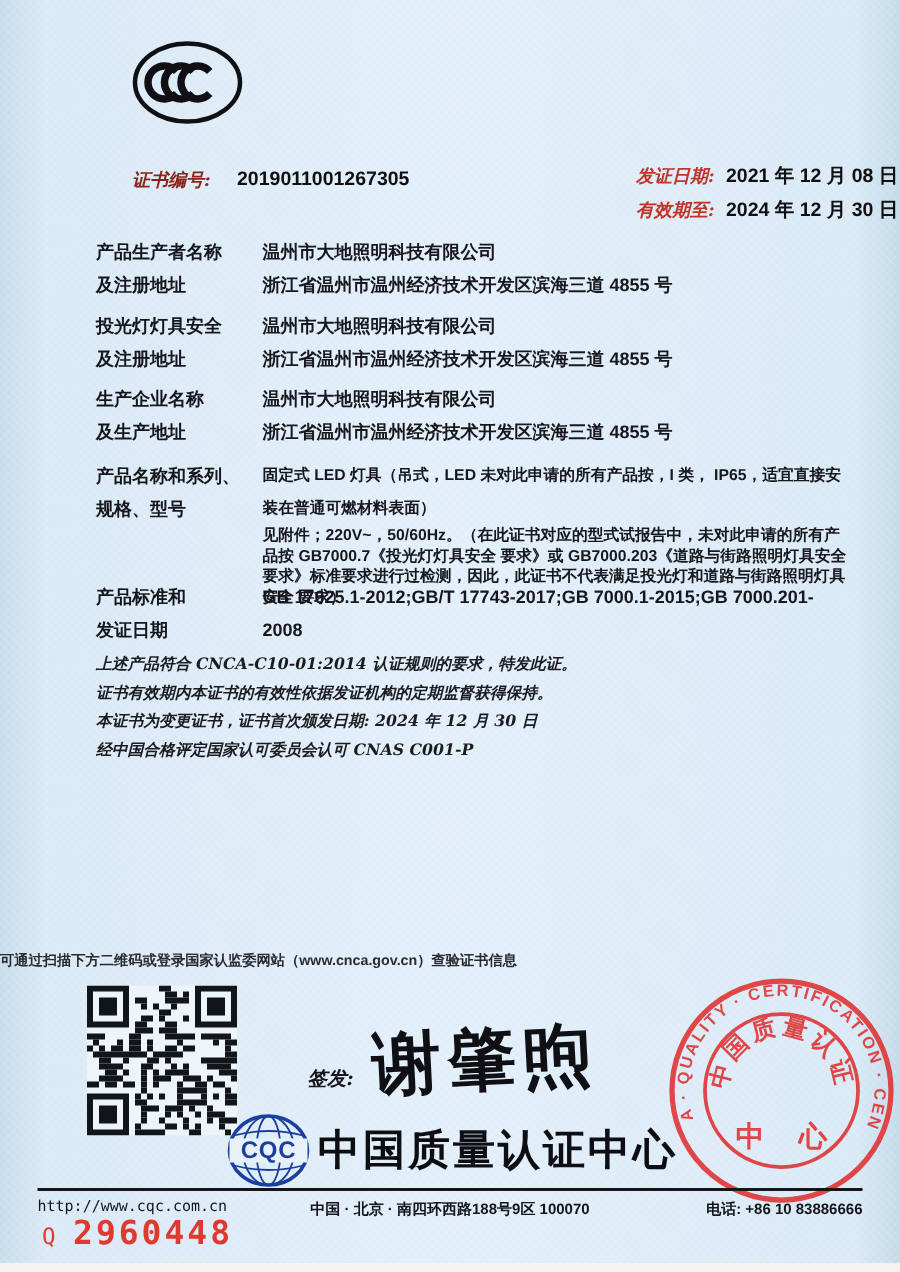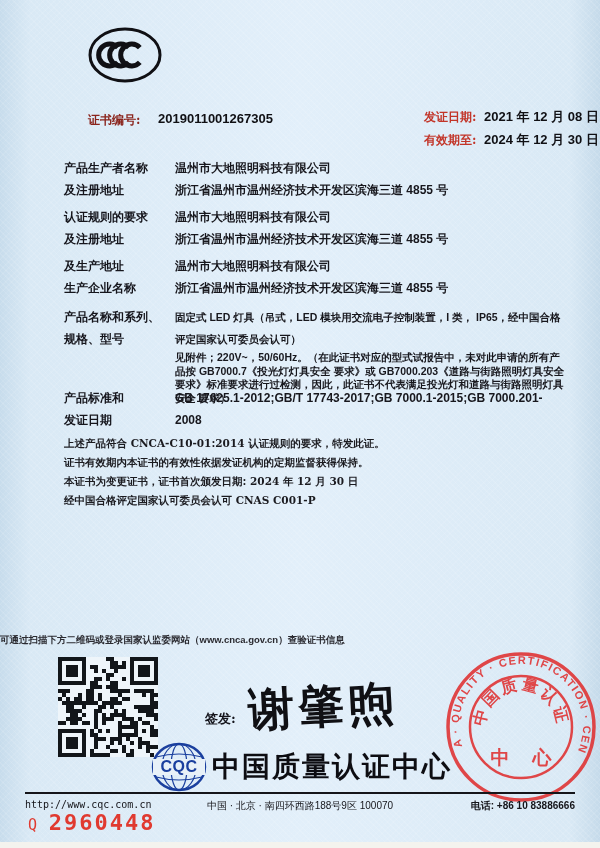--- a/index.html
+++ b/index.html
@@ -6,38 +6,38 @@
   .page{
     position:relative;width:600px;height:848px;overflow:hidden;
     font-family:"Liberation Sans","DejaVu Sans",sans-serif;color:#111;
     background:
       repeating-linear-gradient(45deg, rgba(255,255,255,.10) 0 1px, rgba(0,0,0,0) 1px 4px),
       repeating-linear-gradient(-45deg, rgba(255,255,255,.08) 0 1px, rgba(0,0,0,0) 1px 4px),
       linear-gradient(90deg,#c7dcec 0,#d9e9f5 5%,#e2effa 50%,#d9e9f5 95%,#c5daea 100%);
   }
   .abs{position:absolute;}
   .title{left:174px;top:36px;font-size:26px;font-weight:bold;letter-spacing:2px;color:#0c0c10;}
-  .kai{font-family:"DejaVu Serif","Liberation Serif",serif;}
+  .kai{font-family:"DejaVu Serif","Liberation Serif",serif;font-style:italic;}
   .meta-label{font-size:12px;font-weight:bold;color:#8a241c;}
   .meta-label.red{color:#c23428;}
   .meta-value{font-size:13px;font-weight:bold;color:#101014;}
   .field-label{left:64px;width:108px;font-size:12px;font-weight:bold;line-height:22px;color:#15151c;}
   .field-value{left:175px;width:392px;font-size:12px;font-weight:bold;line-height:22px;color:#17171d;}
   .product-main{left:175px;width:394px;font-size:10.5px;font-weight:bold;line-height:22px;color:#17171d;}
   .product-note{font-size:10.5px;font-weight:bold;line-height:13.5px;margin-top:1px;}
   .decl{left:64px;width:480px;font-size:10.5px;line-height:19px;color:#1b1b20;font-weight:bold;}
   .qr-note{left:0;right:0;top:634px;text-align:left;font-size:9.5px;color:#2a2a30;font-weight:bold;}
   .sign-label{left:205px;top:710px;font-size:13px;color:#15151c;font-weight:bold;}
   .signature{left:248px;top:676px;font-size:46px;font-weight:bold;color:#101014;
     font-family:"DejaVu Serif","Liberation Serif",serif;transform:rotate(-3deg);letter-spacing:4px;}
   .issuer-name{left:212px;top:748px;font-size:28px;font-weight:bold;letter-spacing:2px;color:#0d0d12;}
   .rule{left:25px;top:792px;width:550px;height:2px;background:#15151a;}
   .foot{top:799px;font-size:10px;color:#15151a;}
   .foot.site{left:25px;font-family:"DejaVu Sans Mono","Liberation Mono",monospace;}
-  .foot.addr{left:0;right:0;text-align:center;font-weight:normal;}
+  .foot.addr{left:0;right:0;text-align:center;font-weight:bold;}
   .foot.phone{right:25px;font-weight:bold;}
   .serial{left:28px;top:810px;color:#e03a30;font-family:"DejaVu Sans Mono","Liberation Mono",monospace;text-align:center;}
   .serial .pre{font-size:15px;letter-spacing:2px;}
   .serial .num{font-size:22px;font-weight:bold;letter-spacing:2px;}
   .seal-svg{opacity:.88;}
   .edge-bottom{left:0;right:0;bottom:0;height:6px;background:#f4f3ee;}
 </style>
 </head>
 <body>
 
@@ -60,43 +60,43 @@
   <div class="abs field-label" style="top:157px">
     <div>产品生产者名称</div>
     <div>及注册地址</div>
   </div>
   <div class="abs field-value" style="top:157px">
     <div>温州市大地照明科技有限公司</div>
     <div>浙江省温州市温州经济技术开发区滨海三道 4855 号</div>
   </div>
 
   <div class="abs field-label" style="top:206px">
-    <div>认证规则的要求</div>
+    <div>投光灯灯具安全</div>
     <div>及注册地址</div>
   </div>
   <div class="abs field-value" style="top:206px">
     <div>温州市大地照明科技有限公司</div>
     <div>浙江省温州市温州经济技术开发区滨海三道 4855 号</div>
   </div>
 
   <div class="abs field-label" style="top:255px">
+    <div>生产企业名称</div>
     <div>及生产地址</div>
-    <div>生产企业名称</div>
   </div>
   <div class="abs field-value" style="top:255px">
     <div>温州市大地照明科技有限公司</div>
     <div>浙江省温州市温州经济技术开发区滨海三道 4855 号</div>
   </div>
 
   <div class="abs field-label" style="top:306px">
     <div>产品名称和系列、</div>
     <div>规格、型号</div>
   </div>
   <div class="abs product-main" style="top:306px">
-    <div>固定式 LED 灯具（吊式，LED 模块用交流电子控制装置，I 类， IP65，经中国合格评定国家认可委员会认可）</div>
+    <div>固定式 LED 灯具（吊式，LED 未对此申请的所有产品按，I 类， IP65，适宜直接安装在普通可燃材料表面）</div>
     <div class="product-note">见附件；220V~，50/60Hz。（在此证书对应的型式试报告中，未对此申请的所有产品按 GB7000.7《投光灯灯具安全 要求》或 GB7000.203《道路与街路照明灯具安全要求》标准要求进行过检测，因此，此证书不代表满足投光灯和道路与街路照明灯具安全 要求）</div>
   </div>
 
   <div class="abs field-label" style="top:387px">
     <div>产品标准和</div>
     <div>发证日期</div>
   </div>
   <div class="abs field-value" style="top:387px">GB 17625.1-2012;GB/T 17743-2017;GB 7000.1-2015;GB 7000.201-2008</div>
 
   <div class="abs decl kai" style="top:434px">

